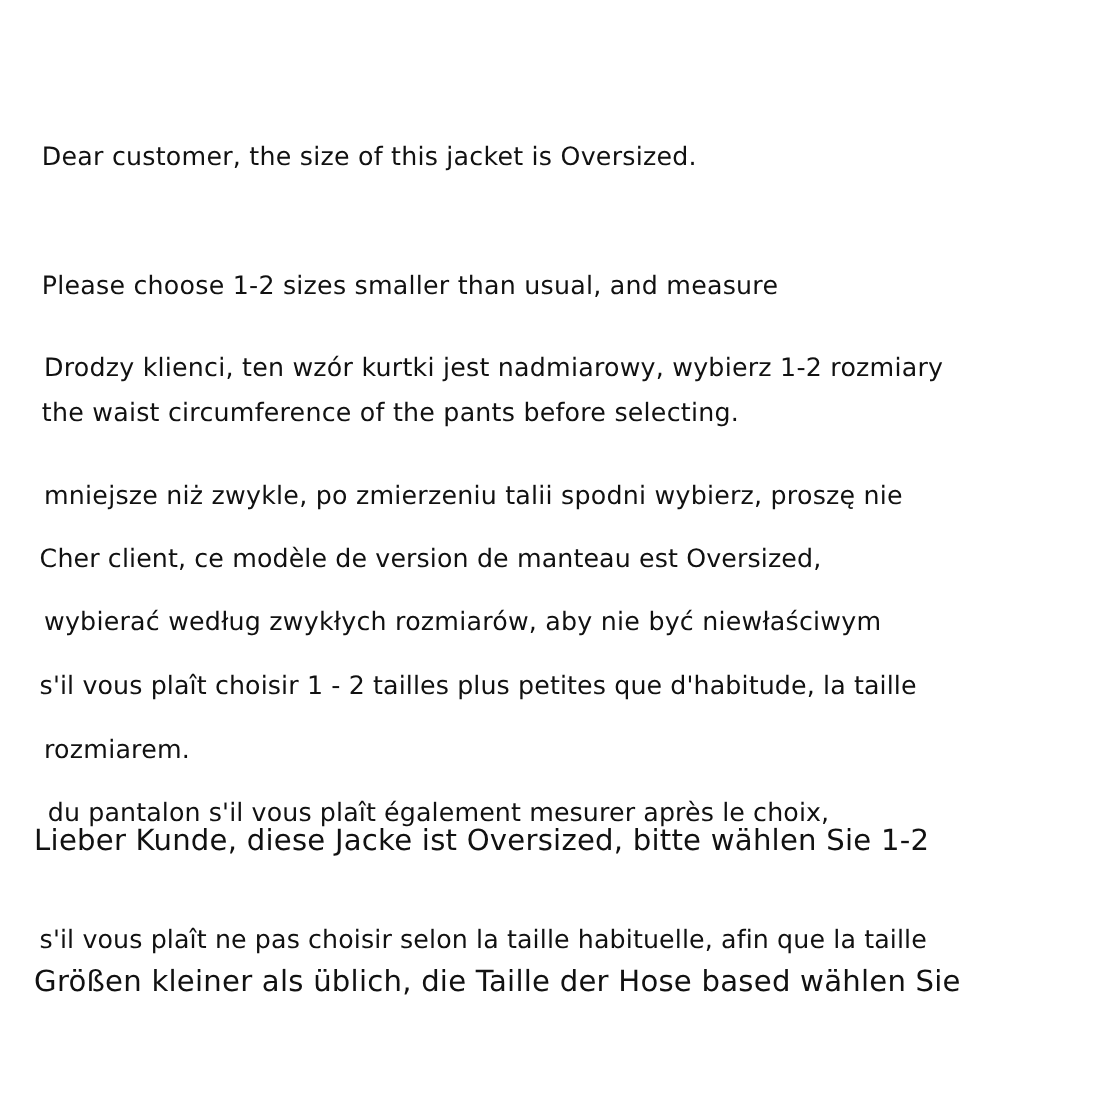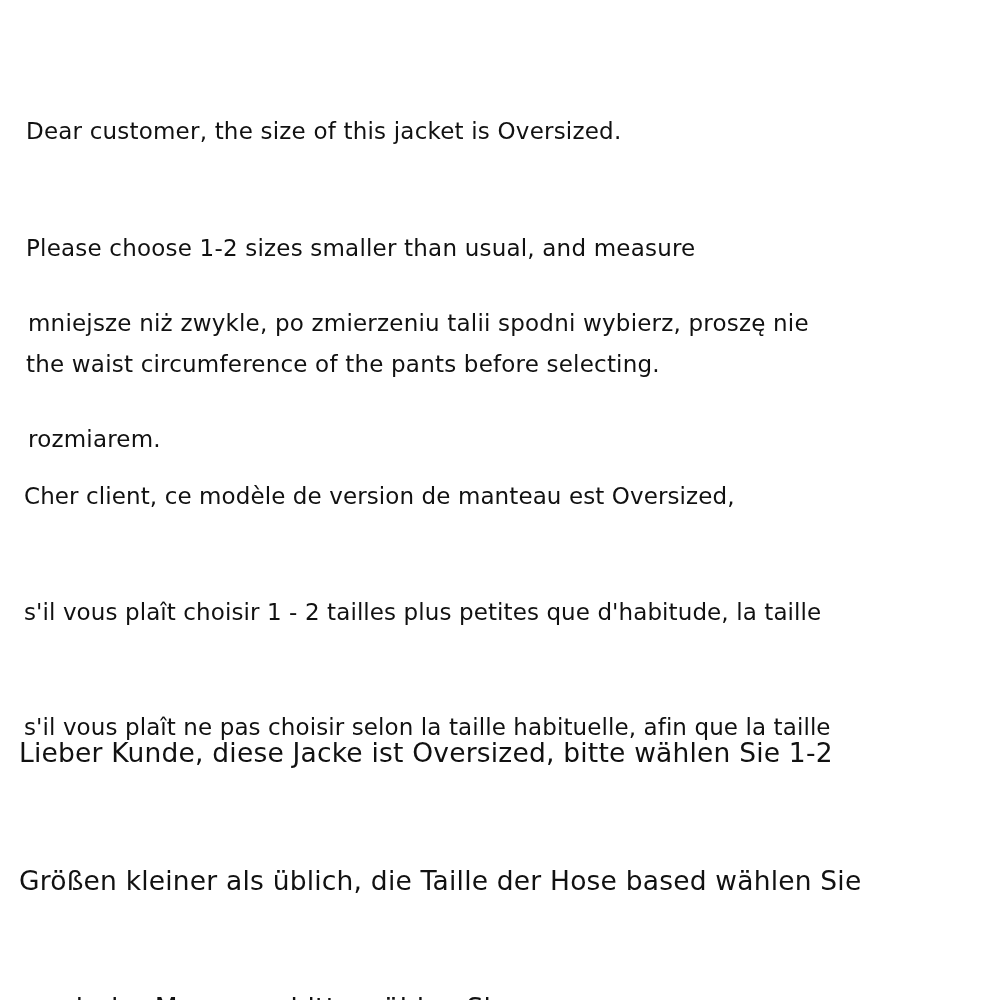--- a/index.html
+++ b/index.html
@@ -10,21 +10,21 @@
     body {
       width: 1000px;
       height: 1000px;
       position: relative;
       overflow: hidden;
       font-family: "DejaVu Sans", "Liberation Sans", sans-serif;
       color: #111111;
     }
     .block {
       position: absolute;
-      margin: 4px;
+      margin: 16px;
       white-space: pre;
     }
     .line {
       display: block;
       white-space: pre;
     }
     
     #block-en {
       left: 22px;
       top: 31px;
@@ -60,27 +60,30 @@
 </head>
 <body>
 
 <div id="block-en" class="block">
   <span class="line">Dear customer, the size of this jacket is Oversized.</span>
   <span class="line">Please choose 1-2 sizes smaller than usual, and measure</span>
   <span class="line">the waist circumference of the pants before selecting.</span>
 </div>
 
 <div id="block-pl" class="block">
+  <span class="line">Drodzy klienci, ten wzór kurtki jest nadmiarowy, wybierz 1-2 rozmiary</span>
   <span class="line">mniejsze niż zwykle, po zmierzeniu talii spodni wybierz, proszę nie</span>
+  <span class="line">wybierać według zwykłych rozmiarów, aby nie być niewłaściwym</span>
   <span class="line">rozmiarem.</span>
 </div>
 
 <div id="block-fr" class="block">
   <span class="line">Cher client, ce modèle de version de manteau est Oversized,</span>
   <span class="line">s'il vous plaît choisir 1 - 2 tailles plus petites que d'habitude, la taille</span>
+  <span class="line"> du pantalon s'il vous plaît également mesurer après le choix,</span>
   <span class="line">s'il vous plaît ne pas choisir selon la taille habituelle, afin que la taille</span>
 </div>
 
 <div id="block-de" class="block">
   <span class="line">Lieber Kunde, diese Jacke ist Oversized, bitte wählen Sie 1-2</span>
   <span class="line">Größen kleiner als üblich, die Taille der Hose based wählen Sie</span>
   <span class="line"> nach der Messung, bitte wählen Sie</span>
   
   
 </div>

